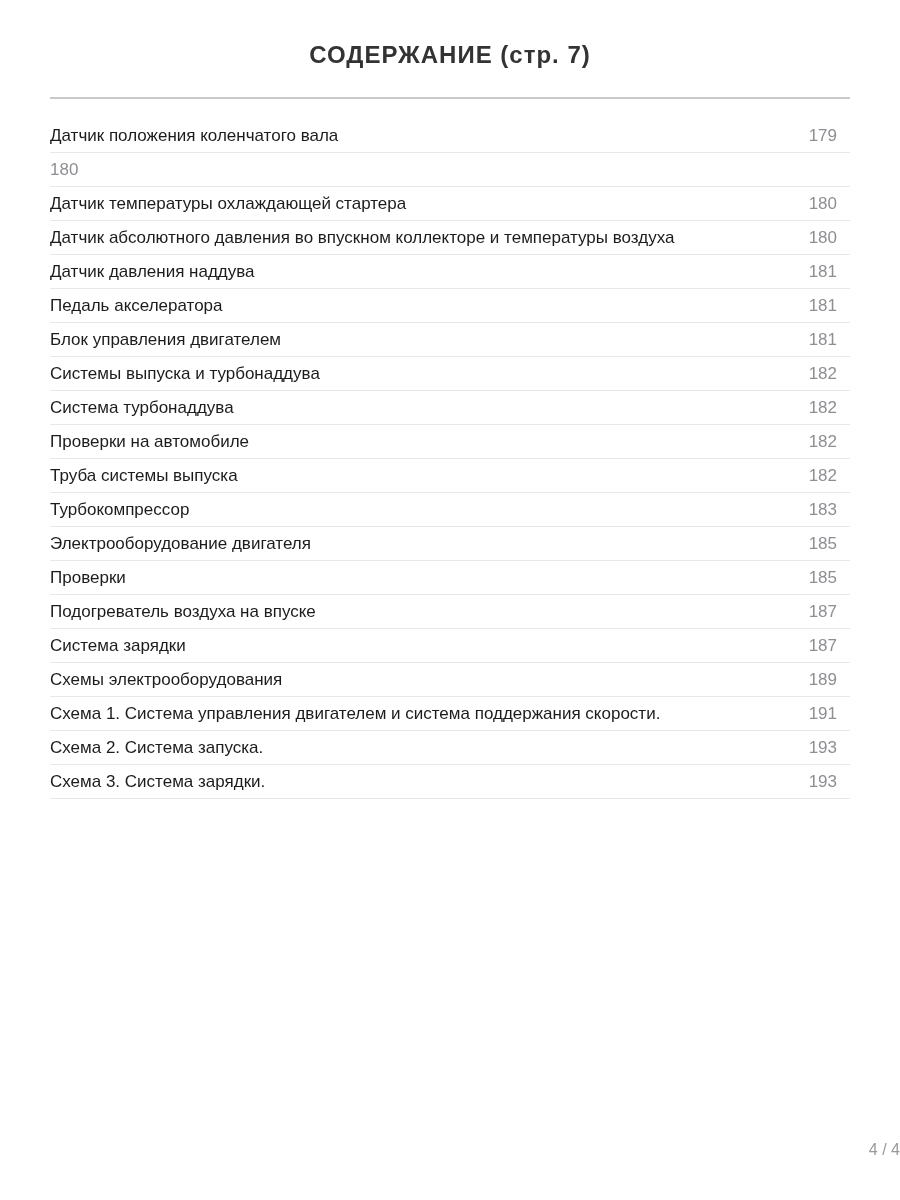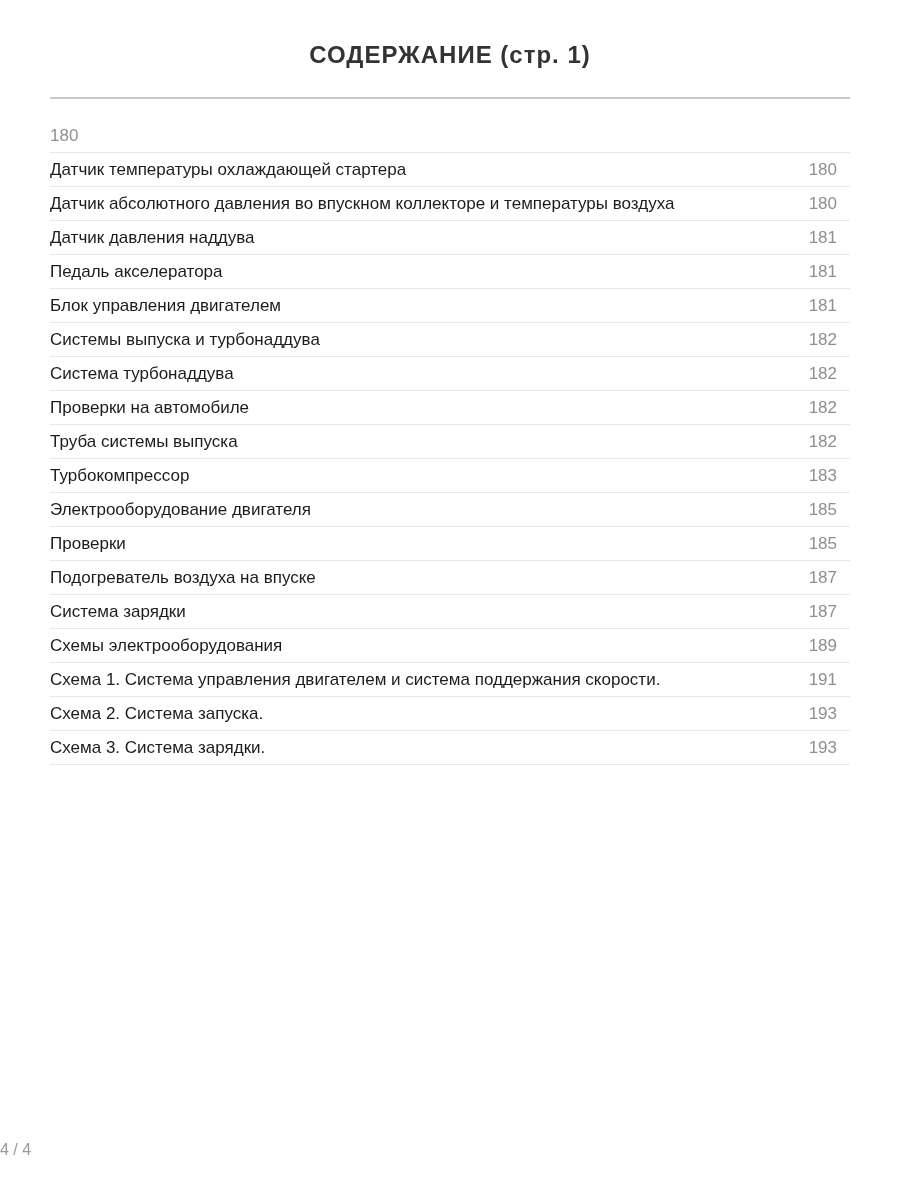--- a/index.html
+++ b/index.html
@@ -53,34 +53,38 @@
       font-size: 17px;
       color: var(--pagenum-color, #8e8e93);
       padding-right: 13px;
       flex-shrink: 0;
     }
     .footer {
       position: absolute;
       left: 0;
       top: 1141px;
       width: 100%;
-      text-align: left;
+      text-align: right;
       font-size: 16px;
       color: var(--footer-color, #9a9a9e);
     }
   </style>
 </head>
 <body>
 
 <div class="page">
-  <h1 class="title">СОДЕРЖАНИЕ (стр. 1)</h1>
+  <h1 class="title">СОДЕРЖАНИЕ (стр. 7)</h1>
 
   <hr class="top-rule">
 
   <div class="toc" id="toc-list">
+  <div class="toc-row">
+    <span class="toc-label">Датчик положения коленчатого вала</span>
+    <span class="toc-page">179</span>
+  </div>
 
   <div class="toc-row">
     <span class="toc-page">180</span>
   </div>
 
   <div class="toc-row">
     <span class="toc-label">Датчик температуры охлаждающей стартера</span>
     <span class="toc-page">180</span>
   </div>
 

